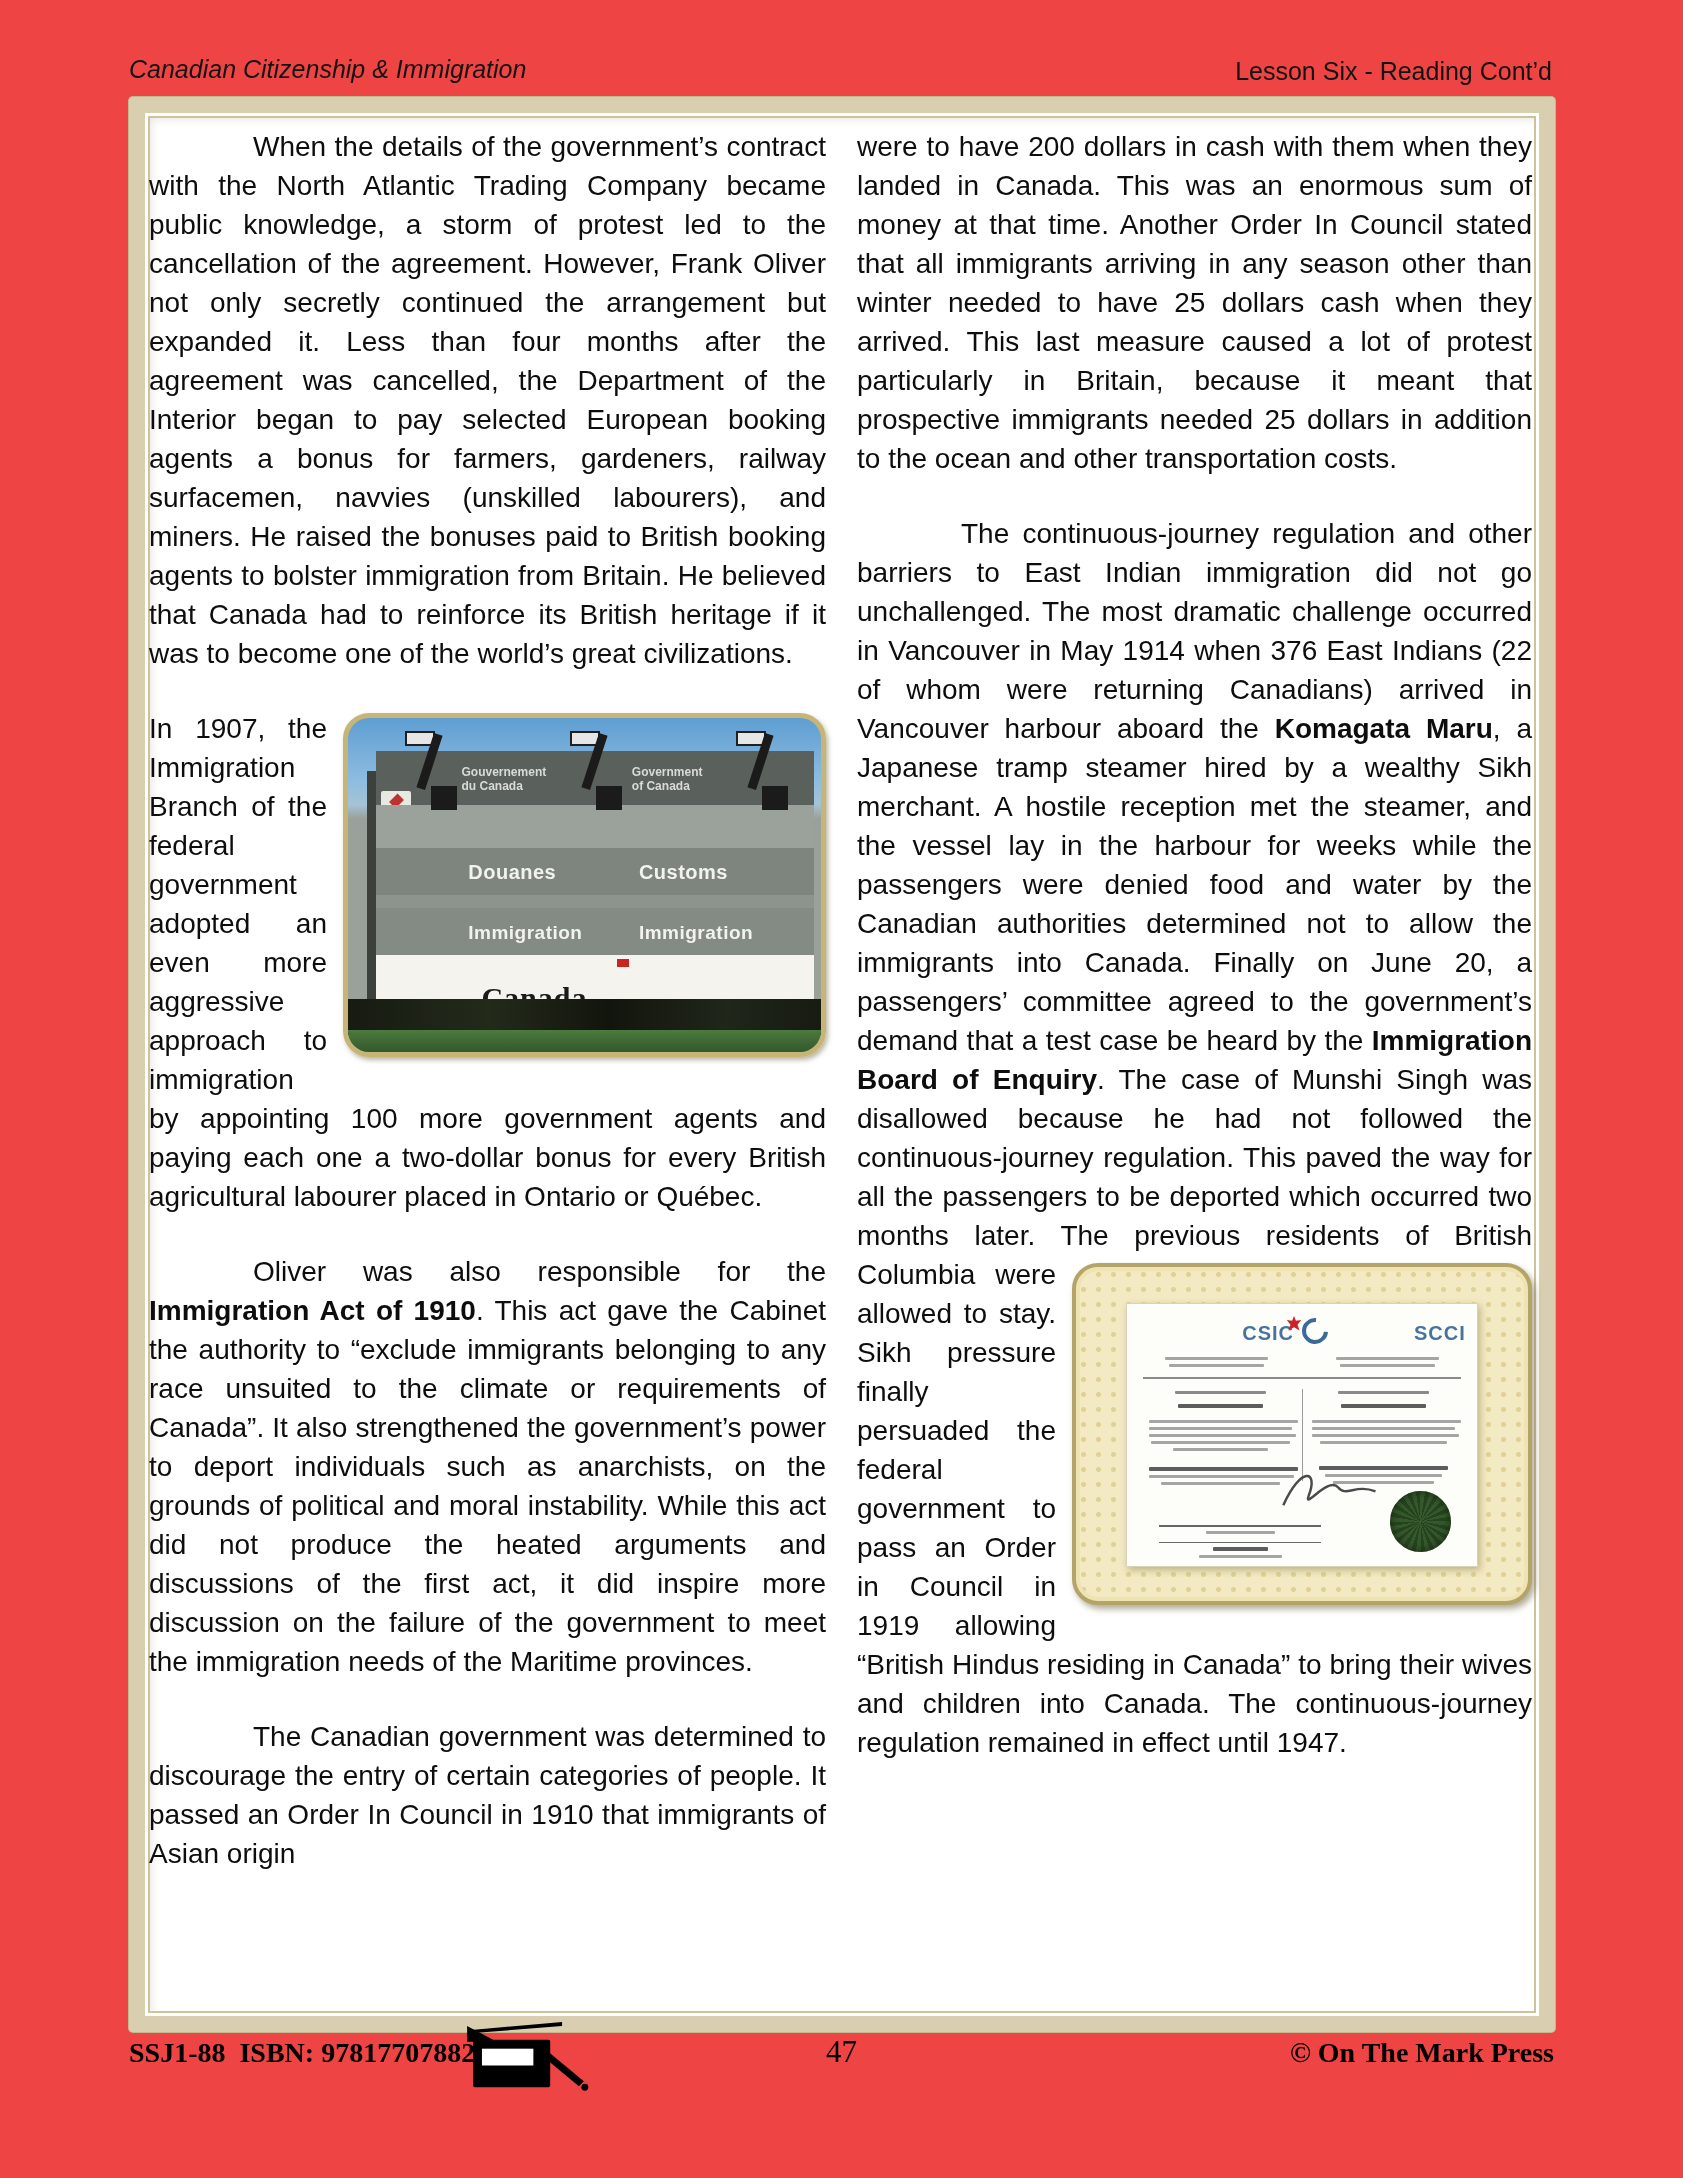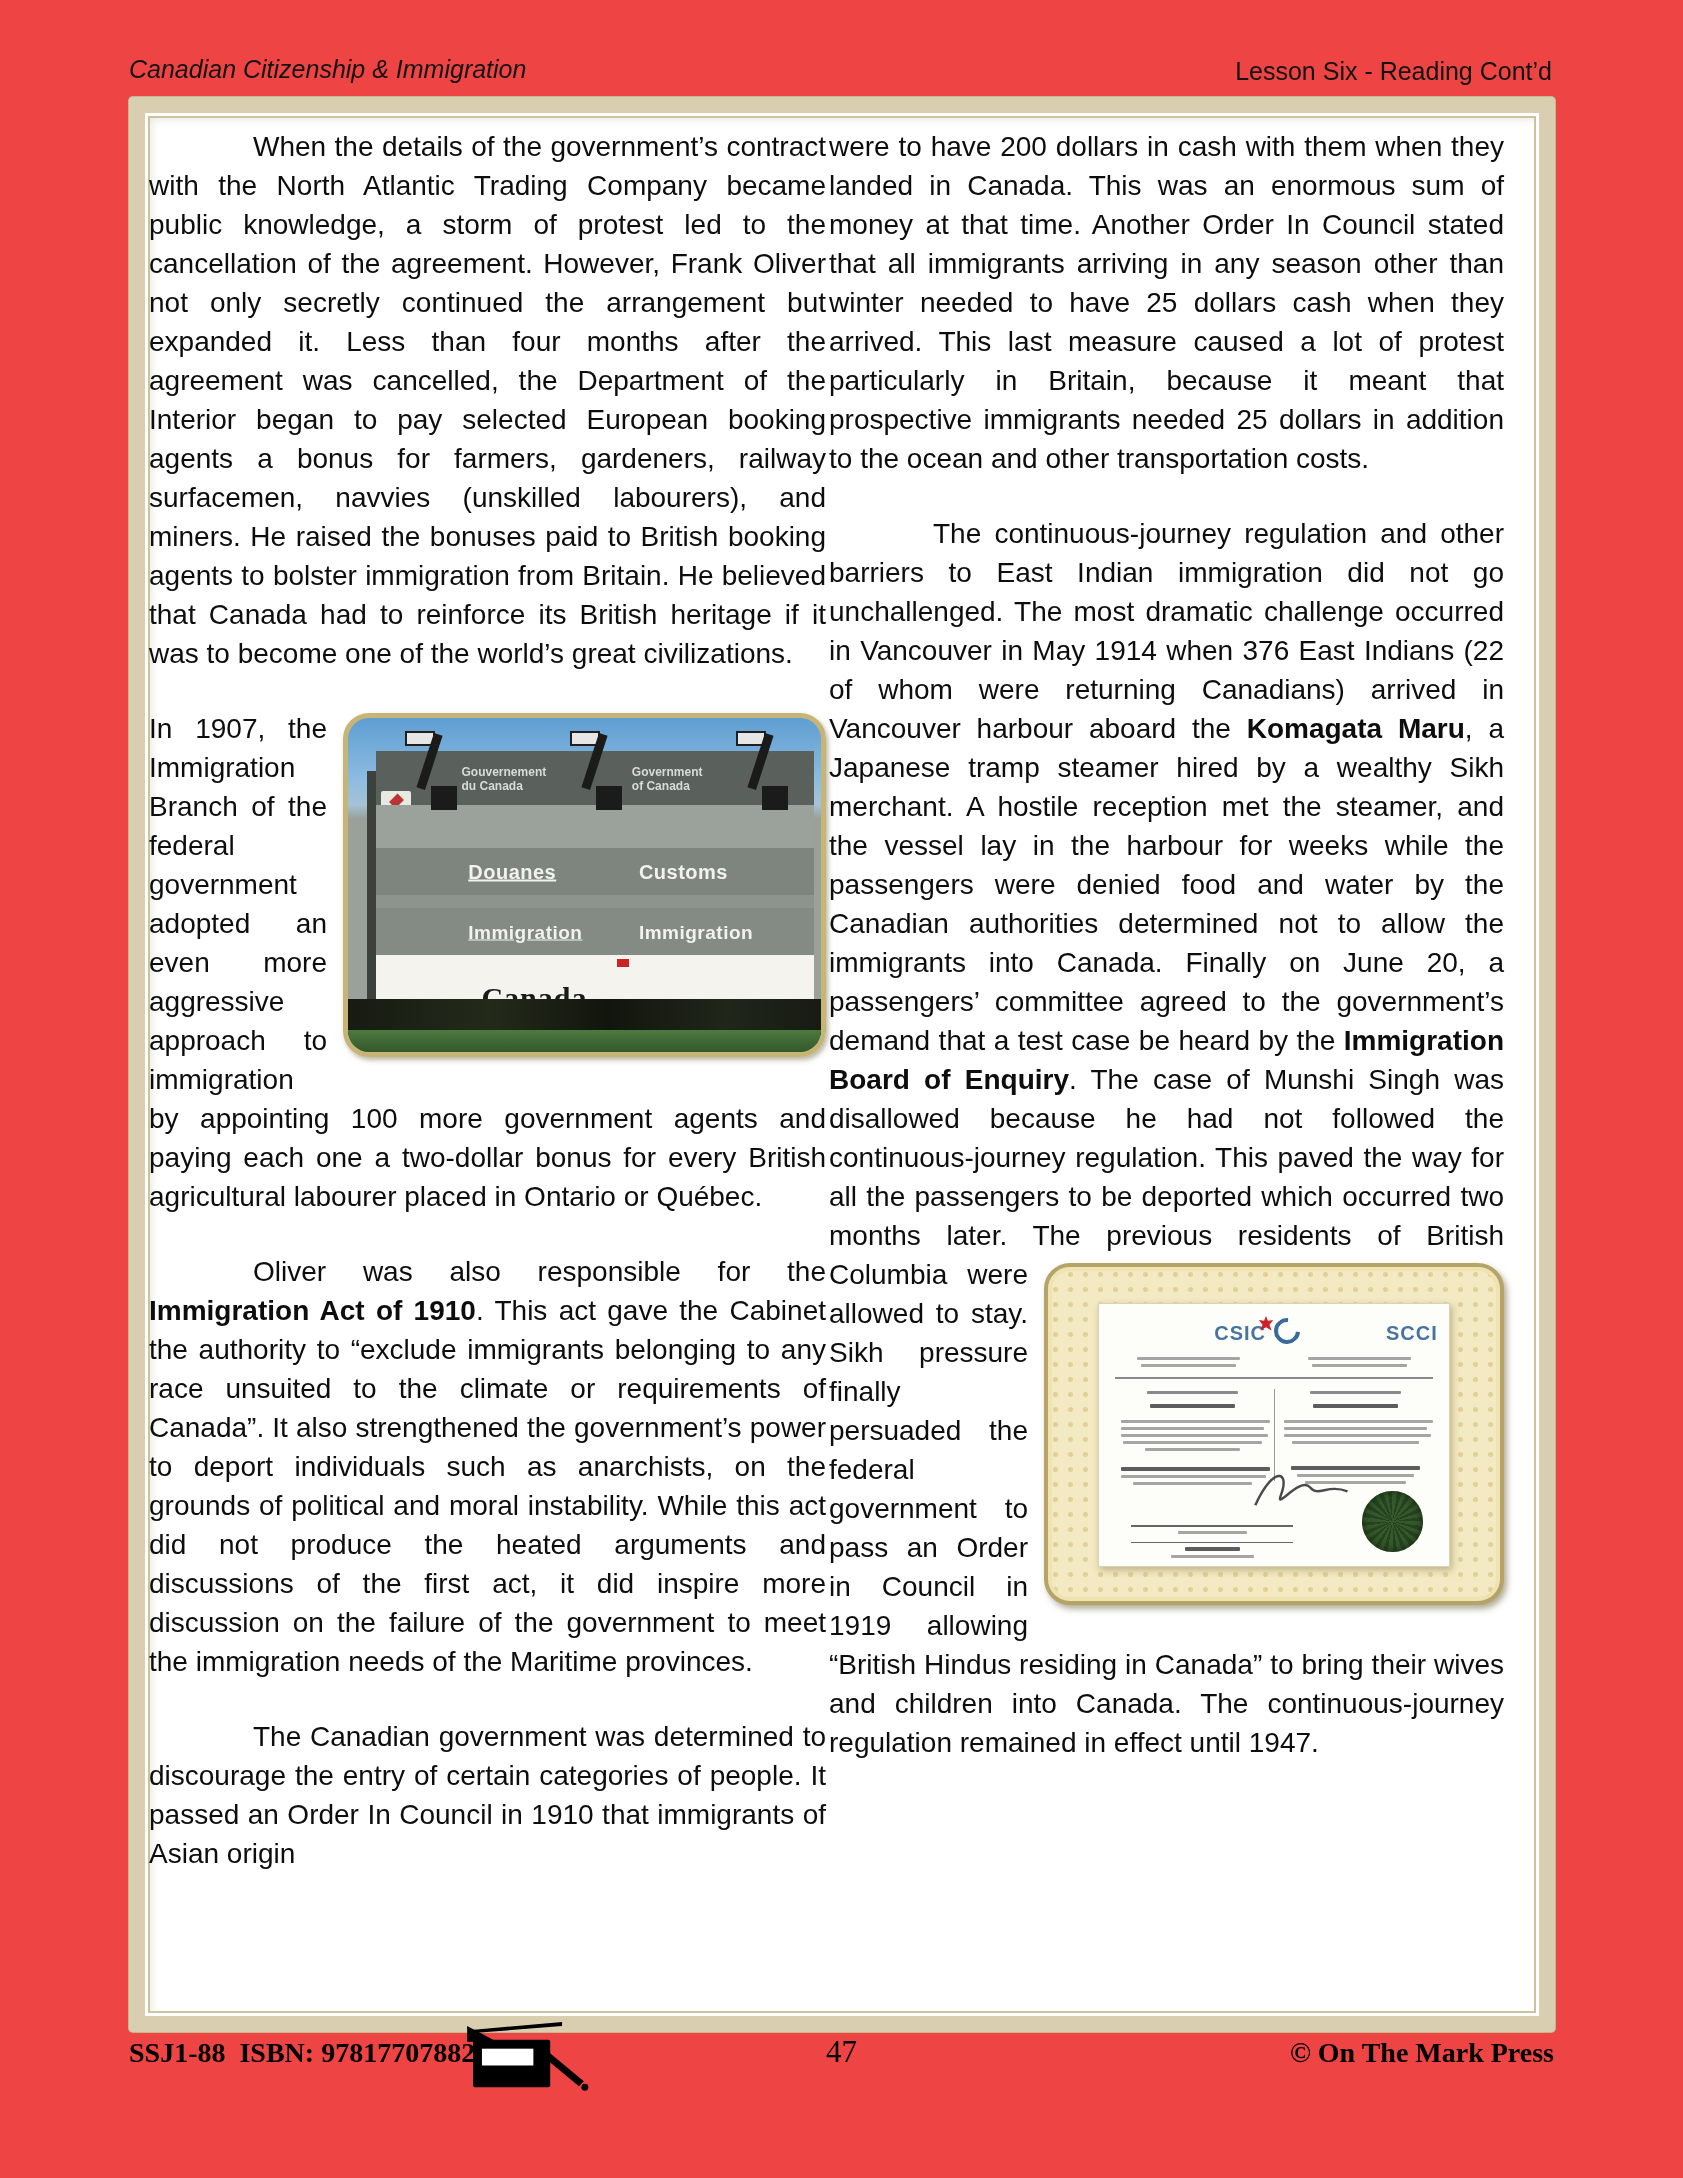--- a/index.html
+++ b/index.html
@@ -13,21 +13,21 @@
   
   .frame{position:absolute;left:129px;top:97px;width:1426px;height:1935px;box-sizing:border-box;
          border:16px solid #d9cfb0;border-radius:4px;background:#fff;
          box-shadow:inset 0 0 0 3px #ffffff, inset 0 0 0 5px #cdc29c, 0 0 0 1px #c3b890,
                     inset 6px 6px 10px rgba(120,110,70,.18);}
 
   
   .col{position:absolute;top:14px;width:677px;font-size:28px;line-height:39px;
        text-align:justify;color:#0d0d0d;}
   .col-left{left:4px;}
-  .col-right{left:684px;width:675px;}
+  .col-right{left:712px;width:675px;}
   .para{margin:0 0 36px 0;}
   .para.indent{text-indent:104px;}
   .para b{font-weight:bold;}
 
   
   .photo-float{float:right;width:483px;height:344px;margin:4px 0 10px 16px;position:relative;
                border:5px solid #c6b577;border-radius:26px;overflow:hidden;box-sizing:border-box;
                background:linear-gradient(180deg,#5e9ed2 0%,#8cbbe0 18%,#a5c3d6 26%,#9aa19b 30%);
                box-shadow:2px 3px 5px rgba(100,90,50,.45);}
   .sp-pole{position:absolute;left:4%;top:16%;width:4%;height:78%;background:#3c413c;}
@@ -36,21 +36,21 @@
   .sp-flag i{position:absolute;left:11px;top:4px;width:9px;height:12px;background:#b33;transform:rotate(45deg);}
   .sp-gov{position:absolute;top:14%;color:#d8dbd6;font-size:12px;line-height:14px;white-space:pre-line;font-weight:bold;}
   .sp-gov-fr{left:24%;}
   .sp-gov-en{left:60%;}
   .sp-mid{position:absolute;left:6%;right:1.5%;top:26%;height:13%;background:#9ba19b;}
   .sp-row1{position:absolute;left:6%;right:1.5%;top:39%;height:14%;background:#7e847e;}
   .sp-rowgap{position:absolute;left:6%;right:1.5%;top:53%;height:4%;background:#8d938d;}
   .sp-row2{position:absolute;left:6%;right:1.5%;top:57%;height:14%;background:#848a84;}
   .sp-cell{position:absolute;top:50%;transform:translateY(-50%);color:#f2f3ef;font-weight:bold;
            font-size:20px;letter-spacing:0.5px;}
-  .sp-c1{left:21%;text-decoration:underline;} .sp-c2{left:60%;}
+  .sp-c1{left:21%;} .sp-c2{left:60%;}
   .sp-white{position:absolute;left:6%;right:1.5%;top:71%;height:13%;background:#f4f3ee;}
   .sp-wordmark{position:absolute;left:24%;top:6%;font-size:30px;font-weight:bold;color:#1a1a1a;
                font-family:"Liberation Serif",serif;letter-spacing:1px;margin-top:20px;}
   .sp-wflag{position:absolute;left:55%;top:8%;width:12px;height:8px;background:#c22;}
   .sp-trees{position:absolute;left:0;right:0;top:84%;height:11%;
             background:linear-gradient(90deg,#171b12 0%,#232a1a 30%,#12150d 55%,#20261a 80%,#171b12 100%);}
   .sp-grass{position:absolute;left:0;right:0;bottom:0;height:6.5%;
             background:linear-gradient(180deg,#4c7a3f,#33582b);}
   .lamp{position:absolute;top:2%;width:59px;height:89px;}
   .lamp-head{position:absolute;left:0;top:6px;width:26px;height:11px;background:#e6e6e6;border:2px solid #202020;}

